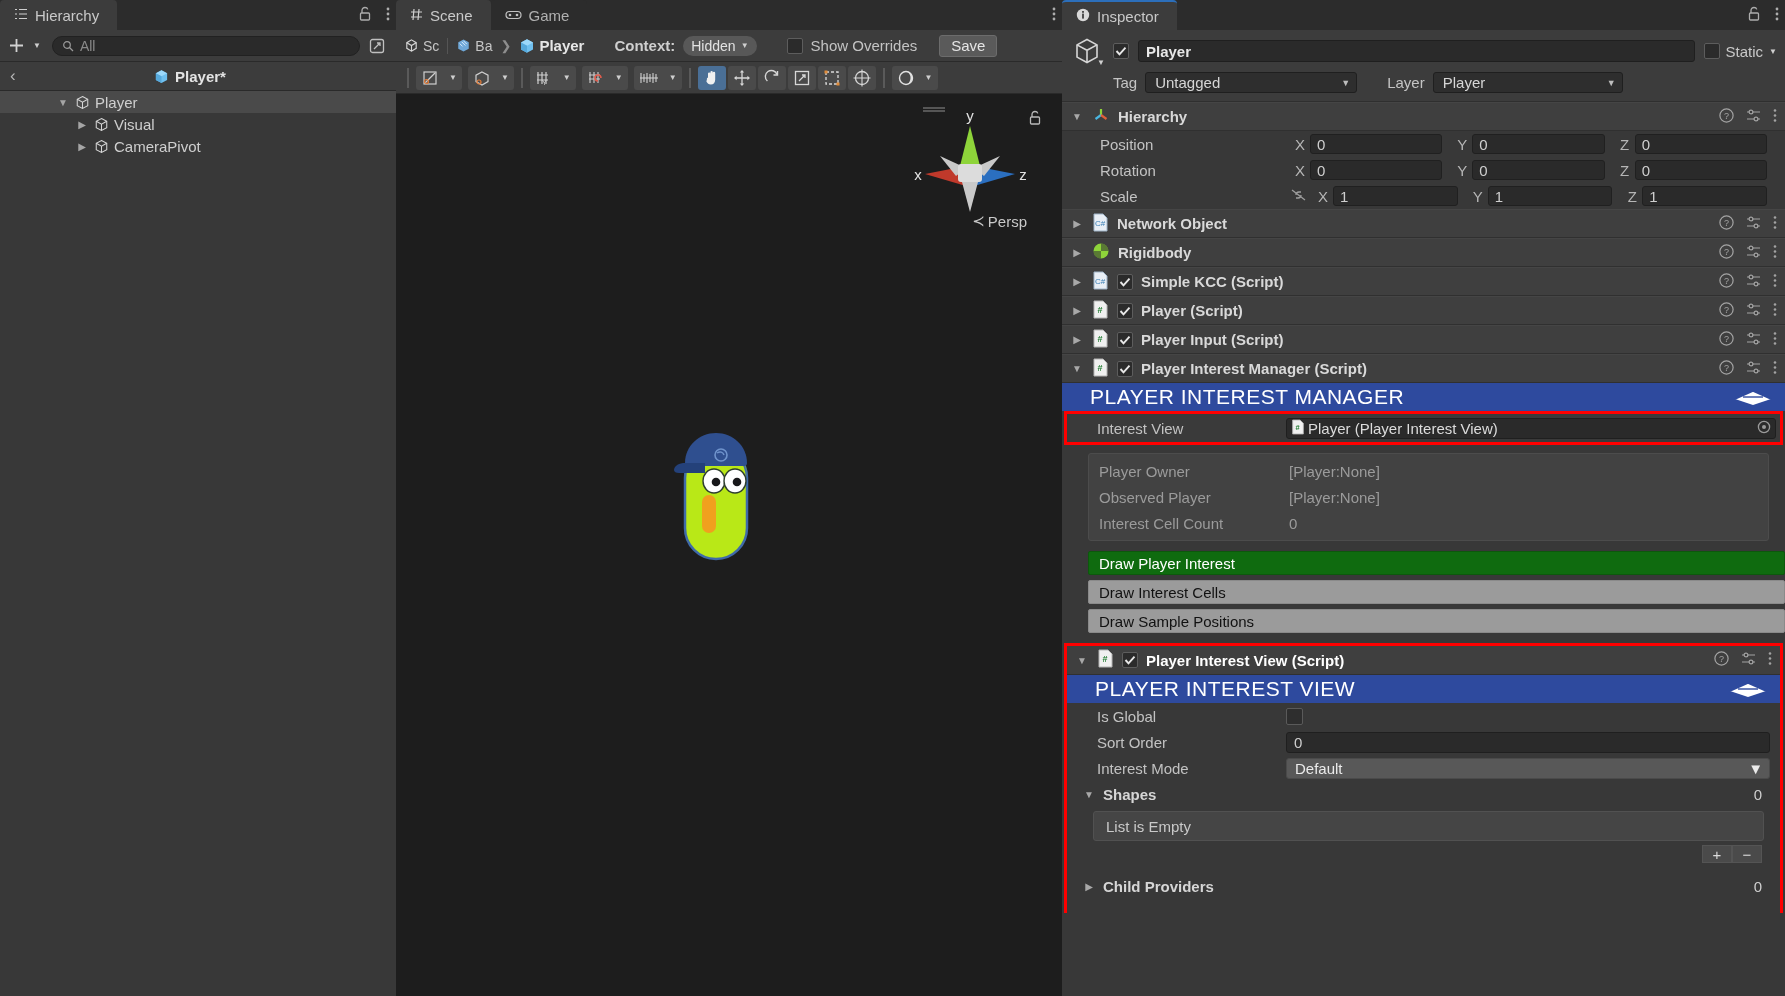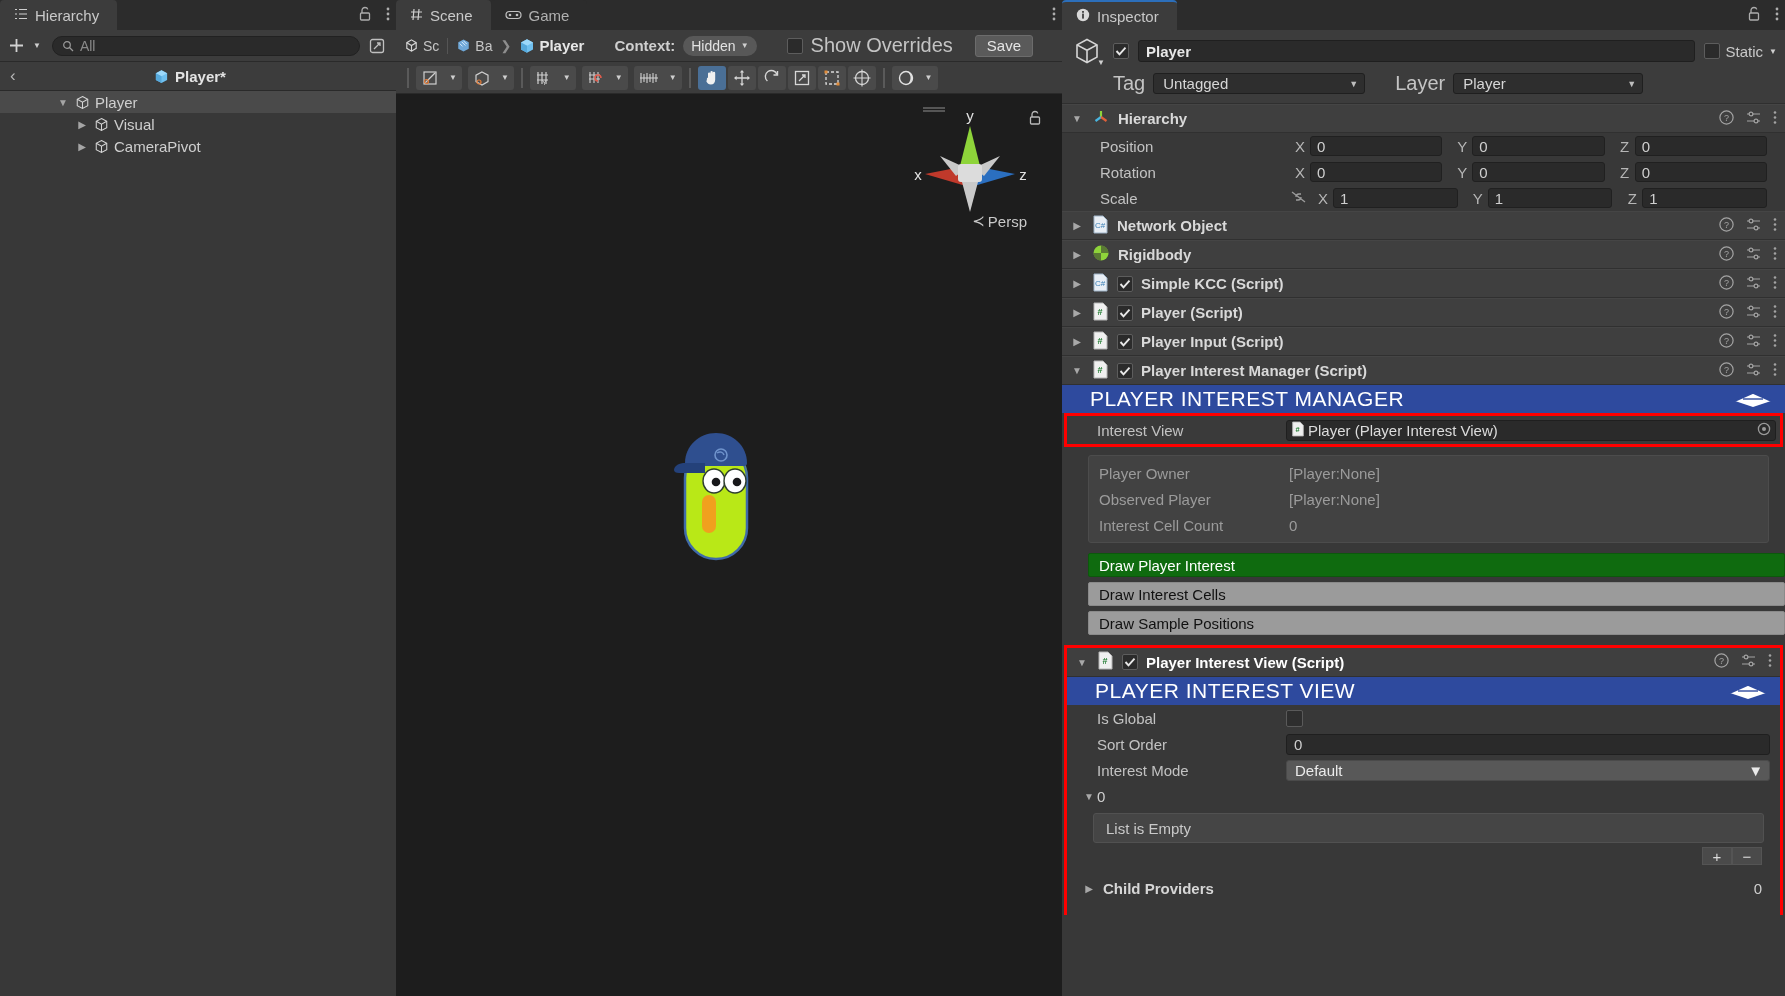--- a/index.html
+++ b/index.html
@@ -116,21 +116,21 @@
 
   .obj-header { background: #3c3c3c; padding: 6px 8px 8px 8px; border-bottom: 1px solid #2f2f2f; }
   .obj-row1 { display: flex; align-items: center; gap: 9px; }
   .obj-icon { width: 34px; height: 30px; position: relative; display: flex; align-items: center; justify-content: center; }
   .name-field {
     flex: 1; height: 22px; background: #2a2a2a; border: 1px solid #1f1f1f; border-radius: 3px;
     display: flex; align-items: center; padding: 0 7px; font-weight: bold; color: #e8e8e8; font-size: 15px;
   }
   .static-wrap { display: flex; align-items: center; gap: 6px; color: #c9c9c9; font-size: 15px; }
   .obj-row2 { display: flex; align-items: center; gap: 8px; margin-top: 6px; padding-left: 43px; }
-  .lbl { color: #c4c4c4; font-size: 20px; }
+  .lbl { color: #c4c4c4; font-size: 15px; }
   .dropdown {
     height: 21px; background: #2e2e2e; border: 1px solid #1f1f1f; border-radius: 3px;
     display: flex; align-items: center; justify-content: space-between; padding: 0 6px 0 9px;
     color: #d6d6d6; font-size: 15px; cursor: pointer;
   }
   .dropdown .dc { font-size: 9px; color: #bdbdbd; }
 
   .comp-head {
     height: 29px; background: #3f3f3f; display: flex; align-items: center; gap: 8px;
     padding: 0 8px; border-bottom: 1px solid #303030; border-top: 1px solid #454545;
@@ -1026,20 +1026,21 @@
         <div class="iv-prop">
           <span class="pl">Interest Mode</span>
           <div class="selfield">
             <span>Default</span>
             <span class="dc">▼</span>
           </div>
         </div>
 
         <div class="list-head">
           <span class="fold">▼</span>
+          <span class="t">Shapes</span>
           <span class="list-count">0</span>
         </div>
 
         <div class="empty-box">
           <span>List is Empty</span>
         </div>
 
         <div class="pm-row">
           <div class="pm-btn">
             <span>+</span>

